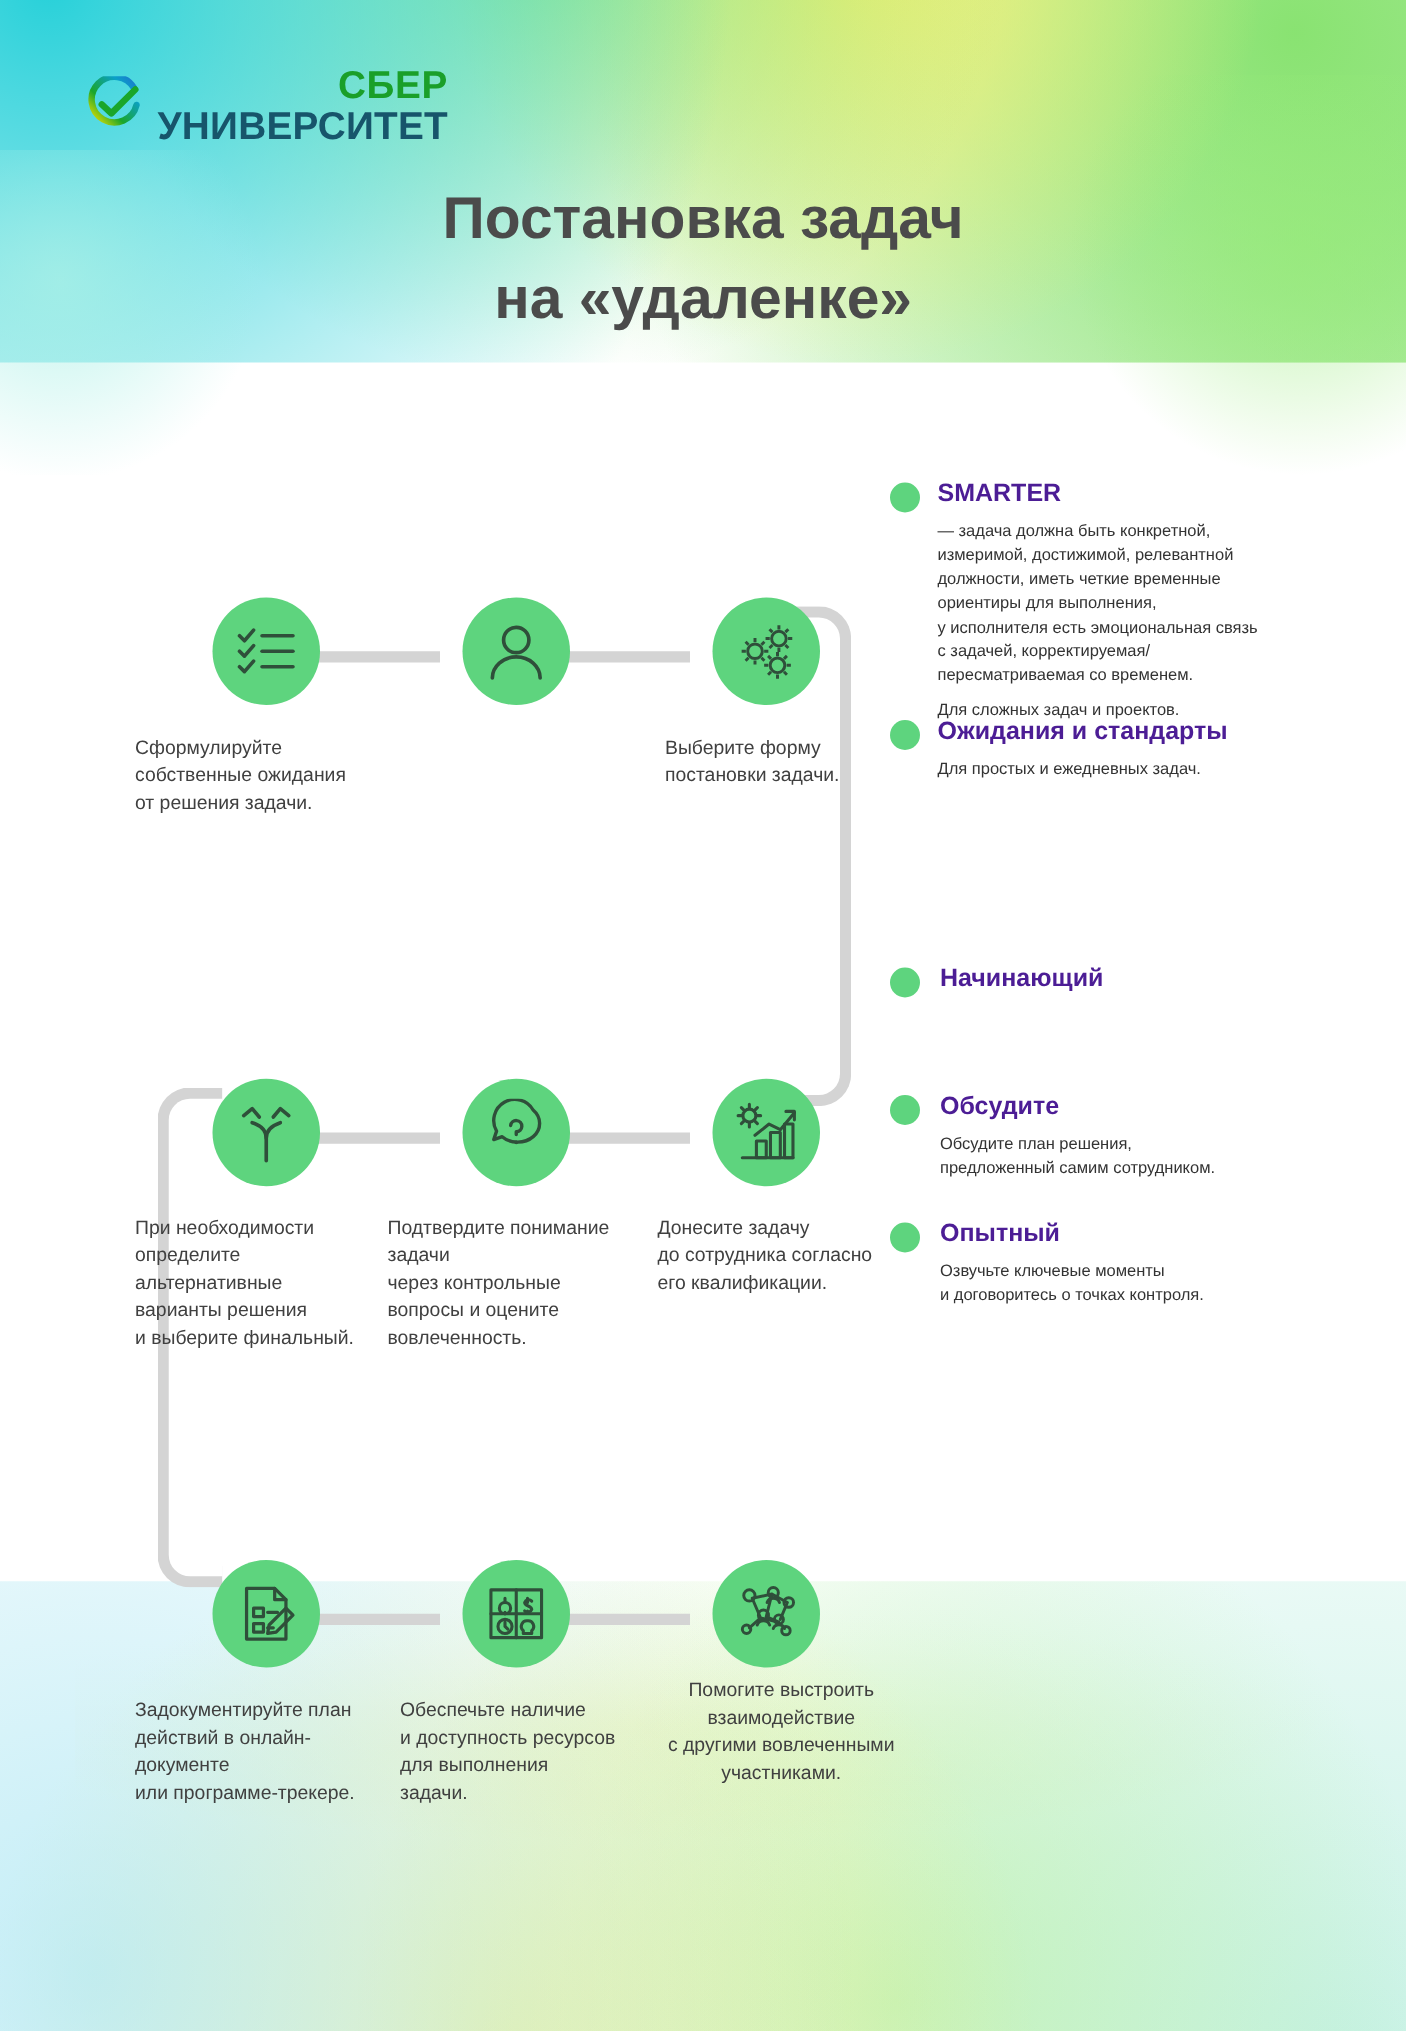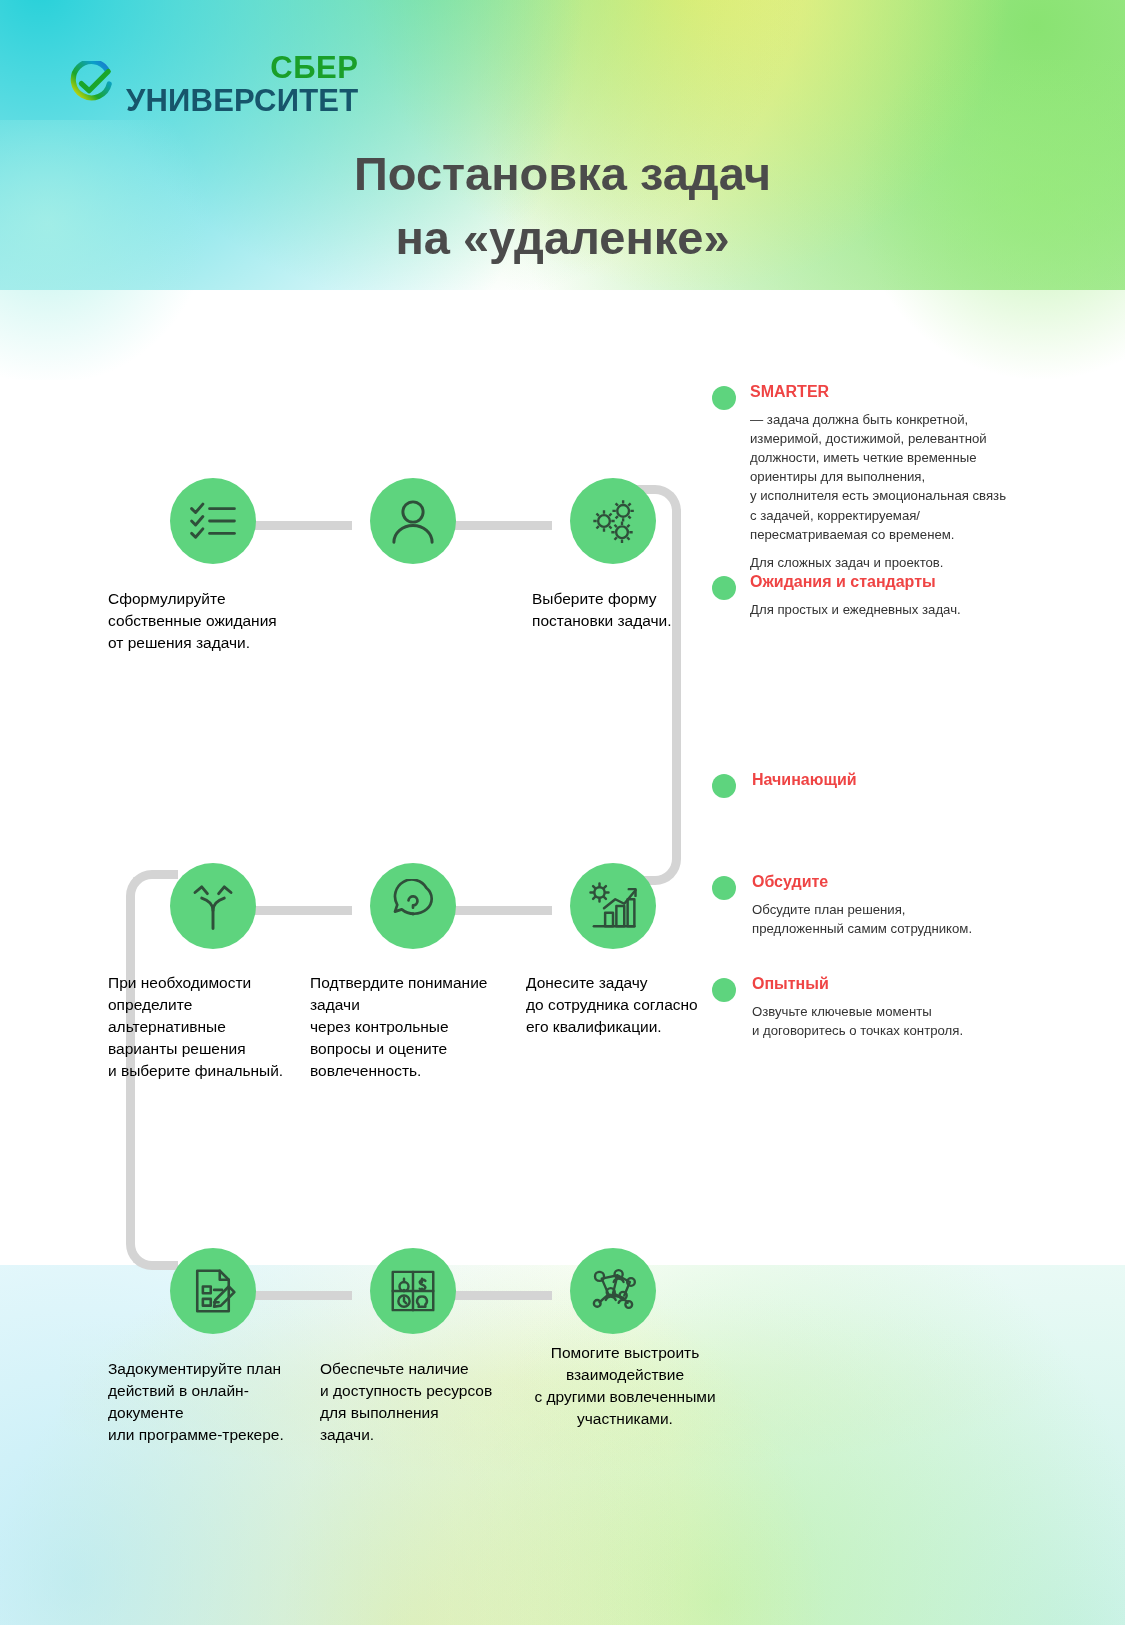--- a/index.html
+++ b/index.html
@@ -72,33 +72,33 @@
   }
   .circle svg { width: 54px; height: 54px; display: block; }
 
   .connector { position: absolute; background: #d4d4d4; }
   .conn-h { height: 9px; }
   .elbow {
     position: absolute; border: 9px solid #d4d4d4; background: transparent;
   }
 
   .caption {
-    position: absolute; color: #000000;
+    position: absolute; color: #404040;
     font-size: 15.5px; line-height: 1.42; width: 200px;
   }
 
   
   #side { position: absolute; left: 712px; top: 382px; width: 350px; }
   .side-block { position: absolute; left: 0; width: 330px; }
   .dot {
     position: absolute; left: 0; top: 4px;
     width: 24px; height: 24px; border-radius: 50%; background: #5ED47E;
   }
   .side-title {
-    margin-left: 38px; color: #ef4444; font-size: 16px; font-weight: bold;
+    margin-left: 38px; color: #4c1d95; font-size: 20px; font-weight: bold;
     line-height: 1.3;
   }
   .side-body {
     margin-left: 38px; margin-top: 7px; color: #333333;
     font-size: 13.2px; line-height: 1.45;
   }
   .side-body.p2 { margin-top: 9px; }
 </style>
 </head>
 <body>

